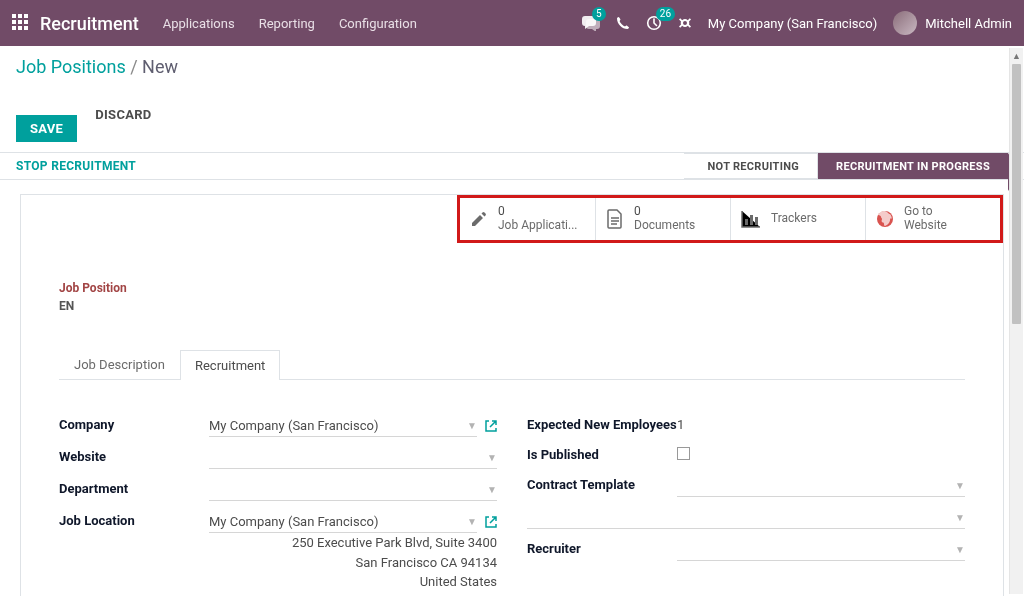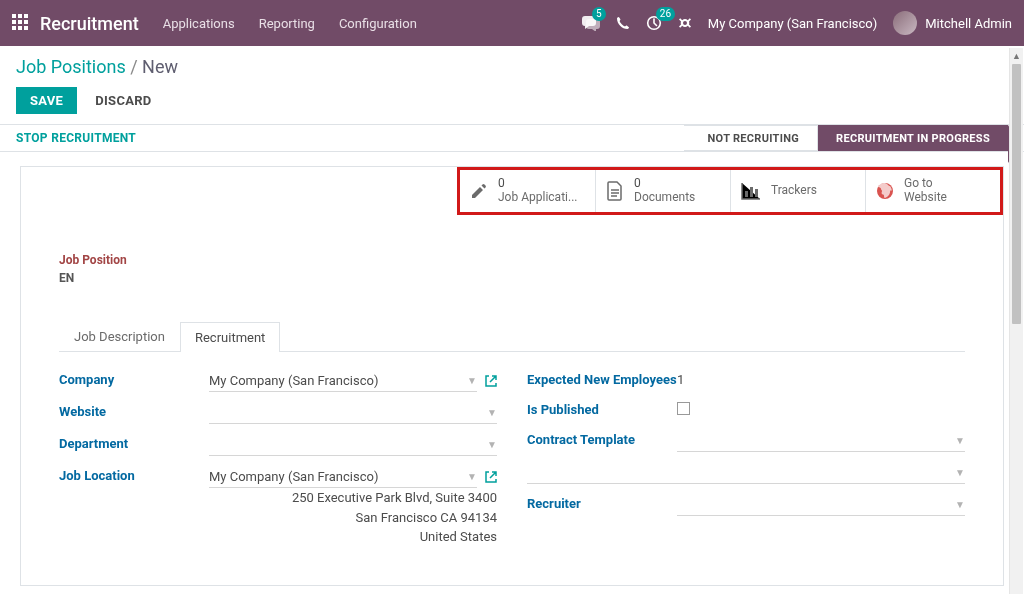--- a/index.html
+++ b/index.html
@@ -19,21 +19,21 @@
 .company-name { color: #fff; font-size: 13px; cursor: pointer; }
 .avatar { width: 24px; height: 24px; border-radius: 50%; background: linear-gradient(135deg,#8a6d7a,#c9b8c2); display: inline-block; }
 .user-block { display: flex; align-items: center; gap: 8px; cursor: pointer; }
 
 
 .header-area { padding: 10px 16px 0 16px; }
 .breadcrumb { font-size: 18px; color: #5f5e70; margin-bottom: 10px; }
 .breadcrumb .link { color: #00a09d; cursor: pointer; }
 .breadcrumb .sep { color: #8a8a8a; }
 .action-row { display: flex; align-items: center; gap: 18px; margin-bottom: 10px; }
-.btn-primary { background: #00a09d; color: #fff; border: none; padding: 6px 14px; font-weight: 700; font-size: 13px; cursor: pointer; letter-spacing: .3px; }
+.btn-primary { background: #00a09d; color: #fff; border: none; padding: 6px 14px; font-weight: 700; font-size: 13px; cursor: pointer; letter-spacing: .3px; margin-top: 28px; }
 .btn-text { color: #4c4c4c; font-weight: 700; font-size: 13px; cursor: pointer; letter-spacing: .3px; }
 
 
 .statusbar { display: flex; align-items: center; border-top: 1px solid #dee2e6; border-bottom: 1px solid #dee2e6; padding: 0 16px; height: 28px; }
 .stop-link { color: #00a09d; font-weight: 700; font-size: 12px; letter-spacing: .3px; cursor: pointer; }
 .status-spacer { flex: 1; }
 .status-pills { display: flex; height: 100%; align-items: stretch; }
 .pill { display: flex; align-items: center; padding: 0 18px; font-size: 11px; font-weight: 700; letter-spacing: .3px; position: relative; cursor: pointer; }
 .pill.active { background: #714b67; color: #fff; }
 .pill.active::after { content: ""; position: absolute; right: -12px; top: 0; bottom: 0; width: 0; border-left: 12px solid #714b67; border-top: 19px solid transparent; border-bottom: 19px solid transparent; }
@@ -56,29 +56,29 @@
 
 
 .title-area { padding: 38px 38px 0 38px; }
 .field-label-red { color: #a24545; font-size: 12px; font-weight: 700; margin-bottom: 4px; }
 .title-row { display: flex; align-items: flex-end; gap: 20px; }
 .title-input { flex: 0 0 612px; border: none; border-bottom: 2px solid #a24545; font-size: 28px; padding: 2px 0 5px 0; outline: none; color: #333; background: transparent; }
 .title-input::placeholder { color: #b9b9b9; }
 .lang-badge { font-size: 12px; font-weight: 700; color: #555; margin-bottom: 8px; cursor: pointer; }
 
 
-.tabs { display: flex; border-bottom: 1px solid #dee2e6; margin: 28px 38px 0 38px; }
+.tabs { display: flex; border-bottom: 1px solid #dee2e6; margin: 28px 38px 17px 38px; }
 .tab { padding: 7px 14px; font-size: 13px; color: #6b6b6b; cursor: pointer; border: 1px solid transparent; border-bottom: none; }
 .tab.active { color: #4c4c4c; border-color: #dee2e6; background: #fff; position: relative; top: 1px; }
 
 
 .form-grid { display: flex; gap: 30px; padding: 18px 38px 28px 38px; }
 .col { flex: 1; }
 .frow { display: flex; align-items: flex-start; margin-bottom: 10px; min-height: 20px; }
-.flabel { width: 150px; font-weight: 700; color: #0369a1; font-size: 13px; padding-top: 2px; }
+.flabel { width: 150px; font-weight: 700; color: #0f172a; font-size: 13px; padding-top: 2px; }
 .fvalue { flex: 1; position: relative; }
 .sel { border-bottom: 1px solid #d6d6d6; height: 22px; display: flex; align-items: center; justify-content: space-between; color: #4c4c4c; cursor: pointer; }
 .sel .caret { color: #b3b3b3; font-size: 10px; }
 .ext-link { color: #00a09d; margin-left: 8px; cursor: pointer; }
 .addr { color: #4c4c4c; line-height: 1.5; text-align: right; }
 .chk { width: 13px; height: 13px; border: 1px solid #999; background: #fff; cursor: pointer; display: inline-block; }
 
 
 .scrollbar { position: absolute; right: 1px; top: 48px; bottom: 2px; width: 14px; background: #f1f1f1; border-left: 1px solid #e5e5e5; }
 .scroll-arrow { height: 16px; display: flex; align-items: center; justify-content: center; color: #777; font-size: 9px; }

